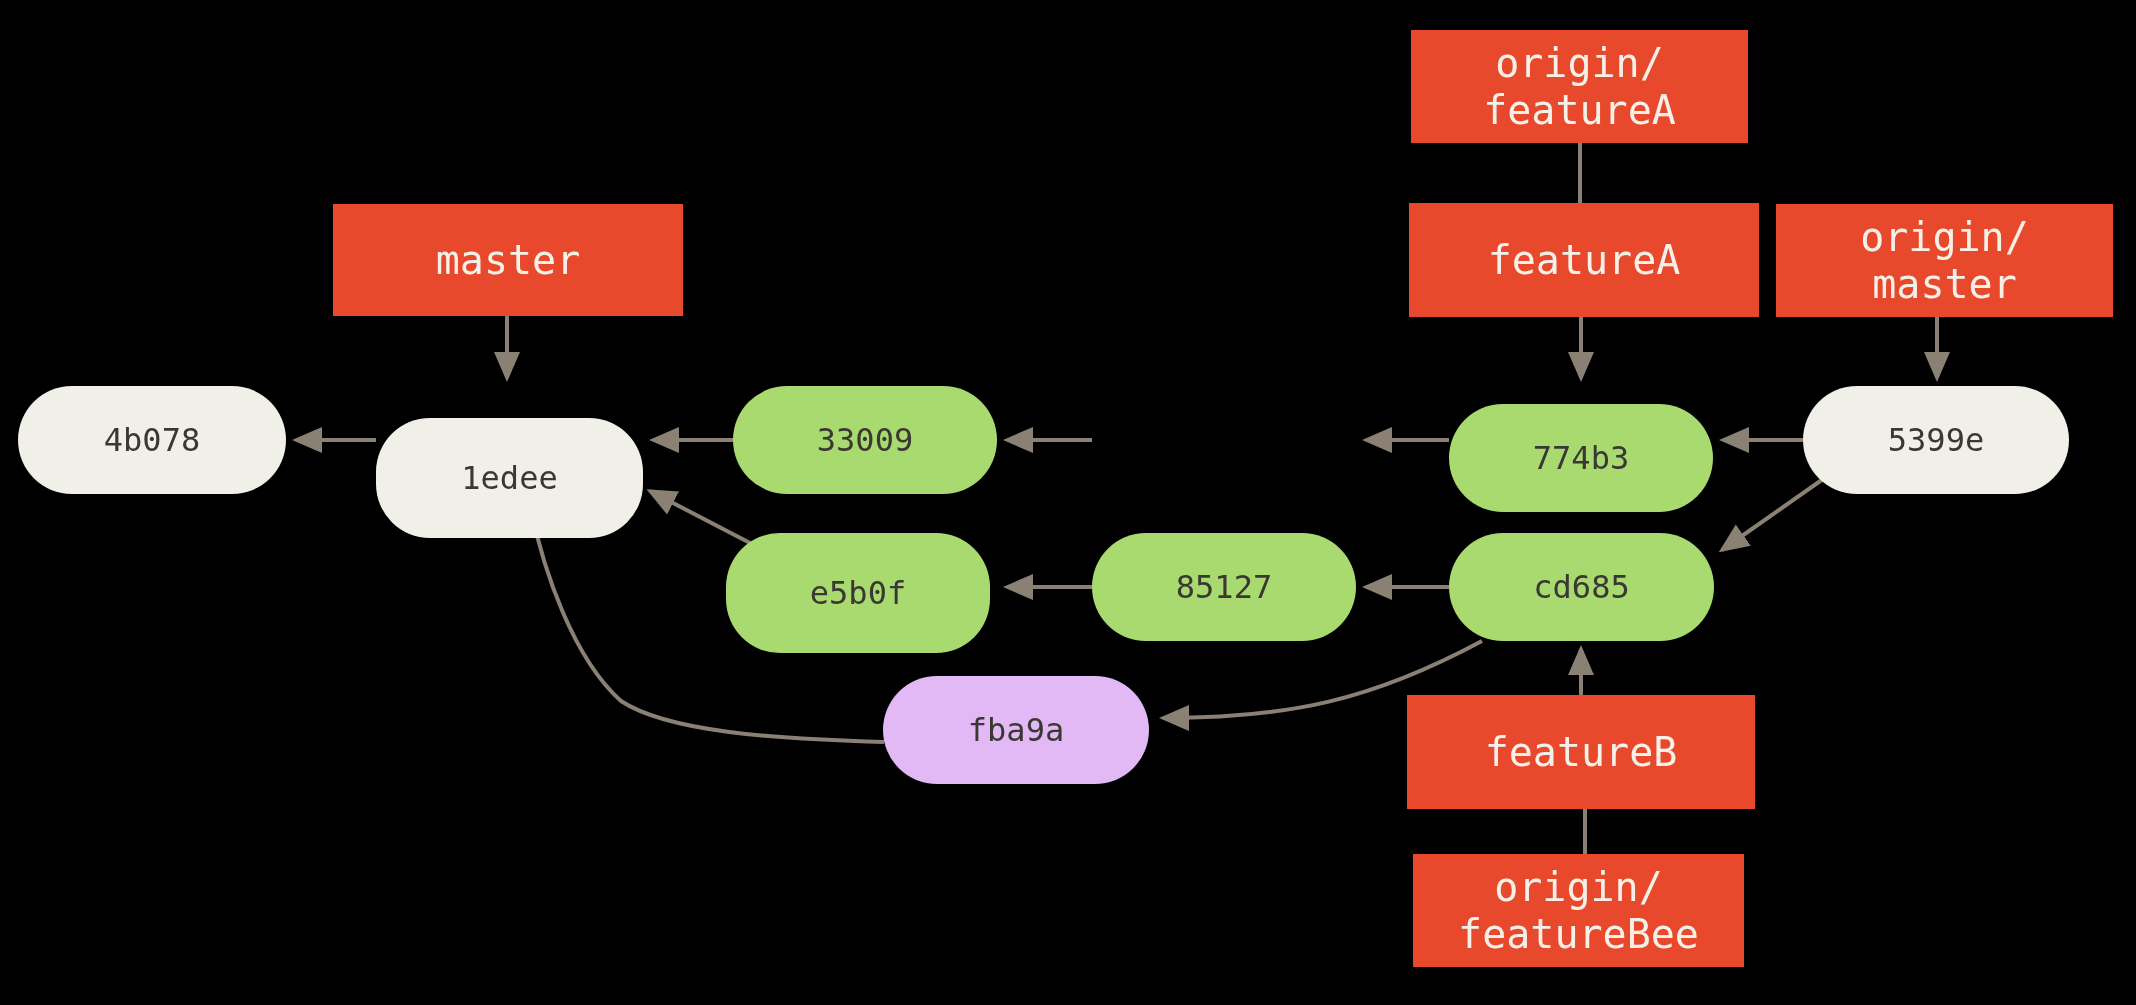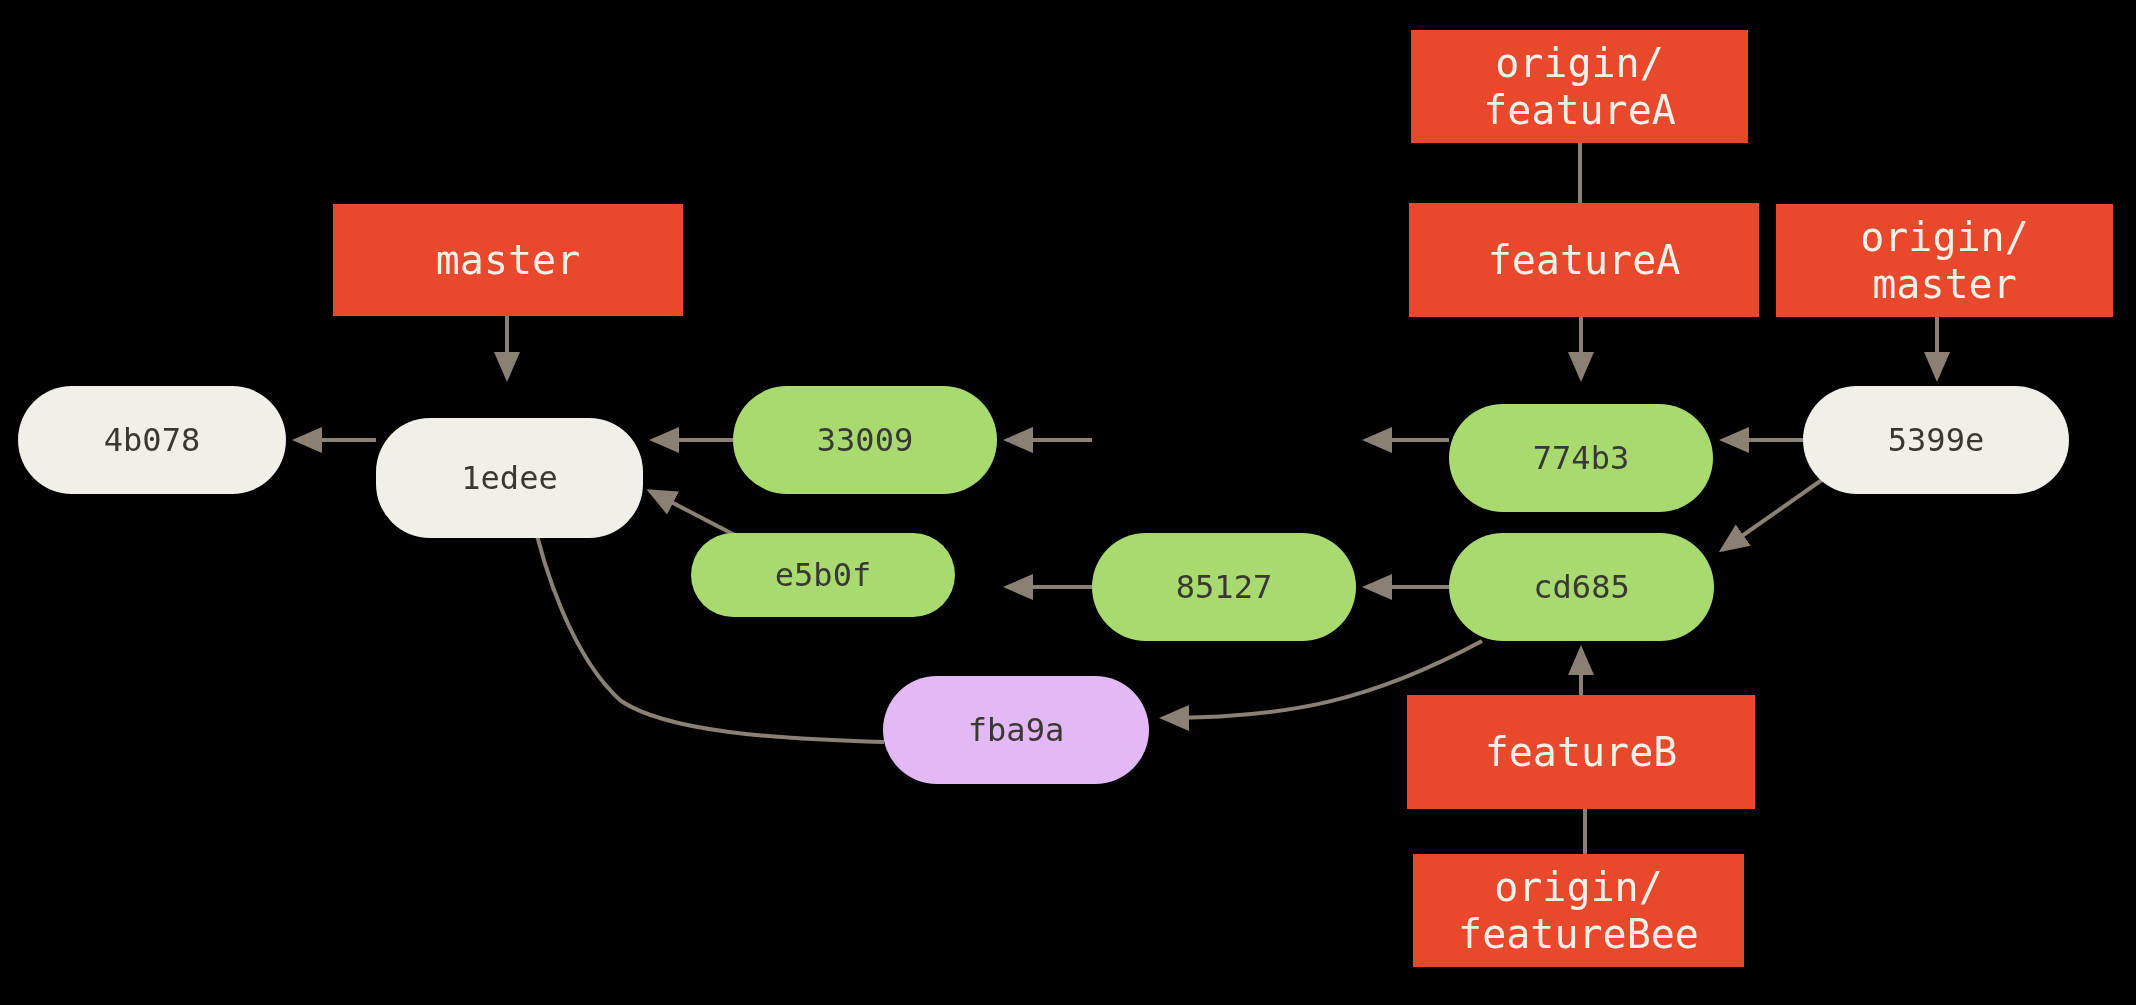--- a/index.html
+++ b/index.html
@@ -104,21 +104,21 @@
   </div>
   <div class="node pill c-green" style="left:733px;top:386px;width:264px;height:108px;align-items:center;">
     <span class="lbl">33009</span>
   </div>
   <div class="node pill c-green" style="left:1449px;top:386px;width:264px;height:108px;margin-top:18px;">
     <span class="lbl">774b3</span>
   </div>
   <div class="node pill c-default" style="left:1803px;top:386px;width:266px;height:108px;">
     <span class="lbl">5399e</span>
   </div>
-  <div class="node pill c-green" style="left:691px;top:533px;width:264px;height:84px;">
+  <div class="node pill c-green" style="left:726px;top:533px;width:264px;height:120px;">
     <span class="lbl">e5b0f</span>
   </div>
   <div class="node pill c-green" style="left:1092px;top:533px;width:264px;height:108px;">
     <span class="lbl">85127</span>
   </div>
   <div class="node pill c-green" style="left:1449px;top:533px;width:265px;height:108px;">
     <span class="lbl">cd685</span>
   </div>
   <div class="node pill c-purple" style="left:883px;top:676px;width:266px;height:108px;">
     <span class="lbl">fba9a</span>

